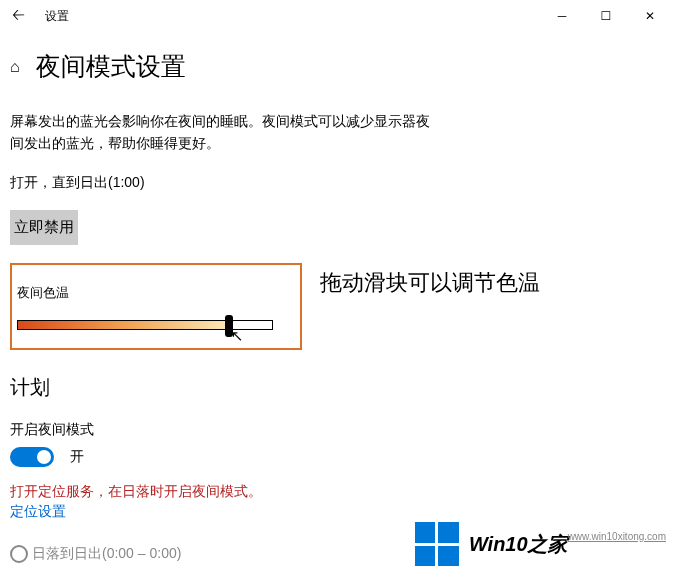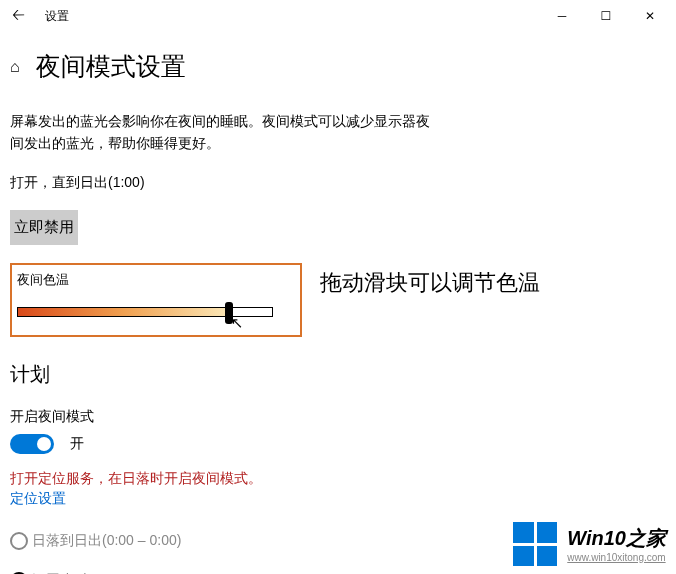--- a/index.html
+++ b/index.html
@@ -35,21 +35,21 @@
       background: #ccc;
       border: none;
       padding: 8px 4px;
       font-size: 15px;
       cursor: pointer;
       color: #000;
     }
     .highlight-box {
       border: 2px solid #d9732a;
       width: 292px;
-      padding: 6px 4px 18px 4px;
+      padding: 19px 4px 18px 4px;
       margin-top: 18px;
     }
     .ctemp-label { font-size: 13px; color: #000; margin-bottom: 18px; padding-left: 1px; }
     .slider-wrap { position: relative; width: 256px; height: 10px; border: 1px solid #000; background: #fff; margin-left: 1px; }
     .slider-fill {
       position: absolute; left: 0; top: 0; bottom: 0; width: 83%;
       background: linear-gradient(to right, #d94a1a, #f0a050, #fbe8b8);
     }
     .slider-thumb {
       position: absolute; top: -6px; width: 8px; height: 22px;
@@ -85,21 +85,21 @@
     }
     .radio.disabled { border-color: #888; }
     .radio.selected::after { content: ""; width: 9px; height: 9px; background: #000; border-radius: 50%; }
     .radio-label.disabled { color: #888; }
     .watermark {
       position: absolute; right: 10px; bottom: 8px;
       display: flex; align-items: center; gap: 10px;
     }
     .win-logo { width: 44px; height: 44px; display: grid; grid-template-columns: 1fr 1fr; grid-template-rows: 1fr 1fr; gap: 3px; }
     .win-logo div { background: #0078d7; }
-    .wm-text { display: flex; flex-direction: column; }
+    .wm-text { display: flex; flex-direction: row; }
     .wm-main { font-family: "Segoe UI", sans-serif; font-size: 20px; font-weight: 600; font-style: italic; color: #000; }
     .wm-sub { font-size: 10px; color: #888; text-decoration: underline; }
   </style>
 </head>
 <body>
 
 <div class="titlebar">
   <div class="titlebar-left">
     <span class="back-arrow">🡠</span>
     <span class="title">设置</span>

